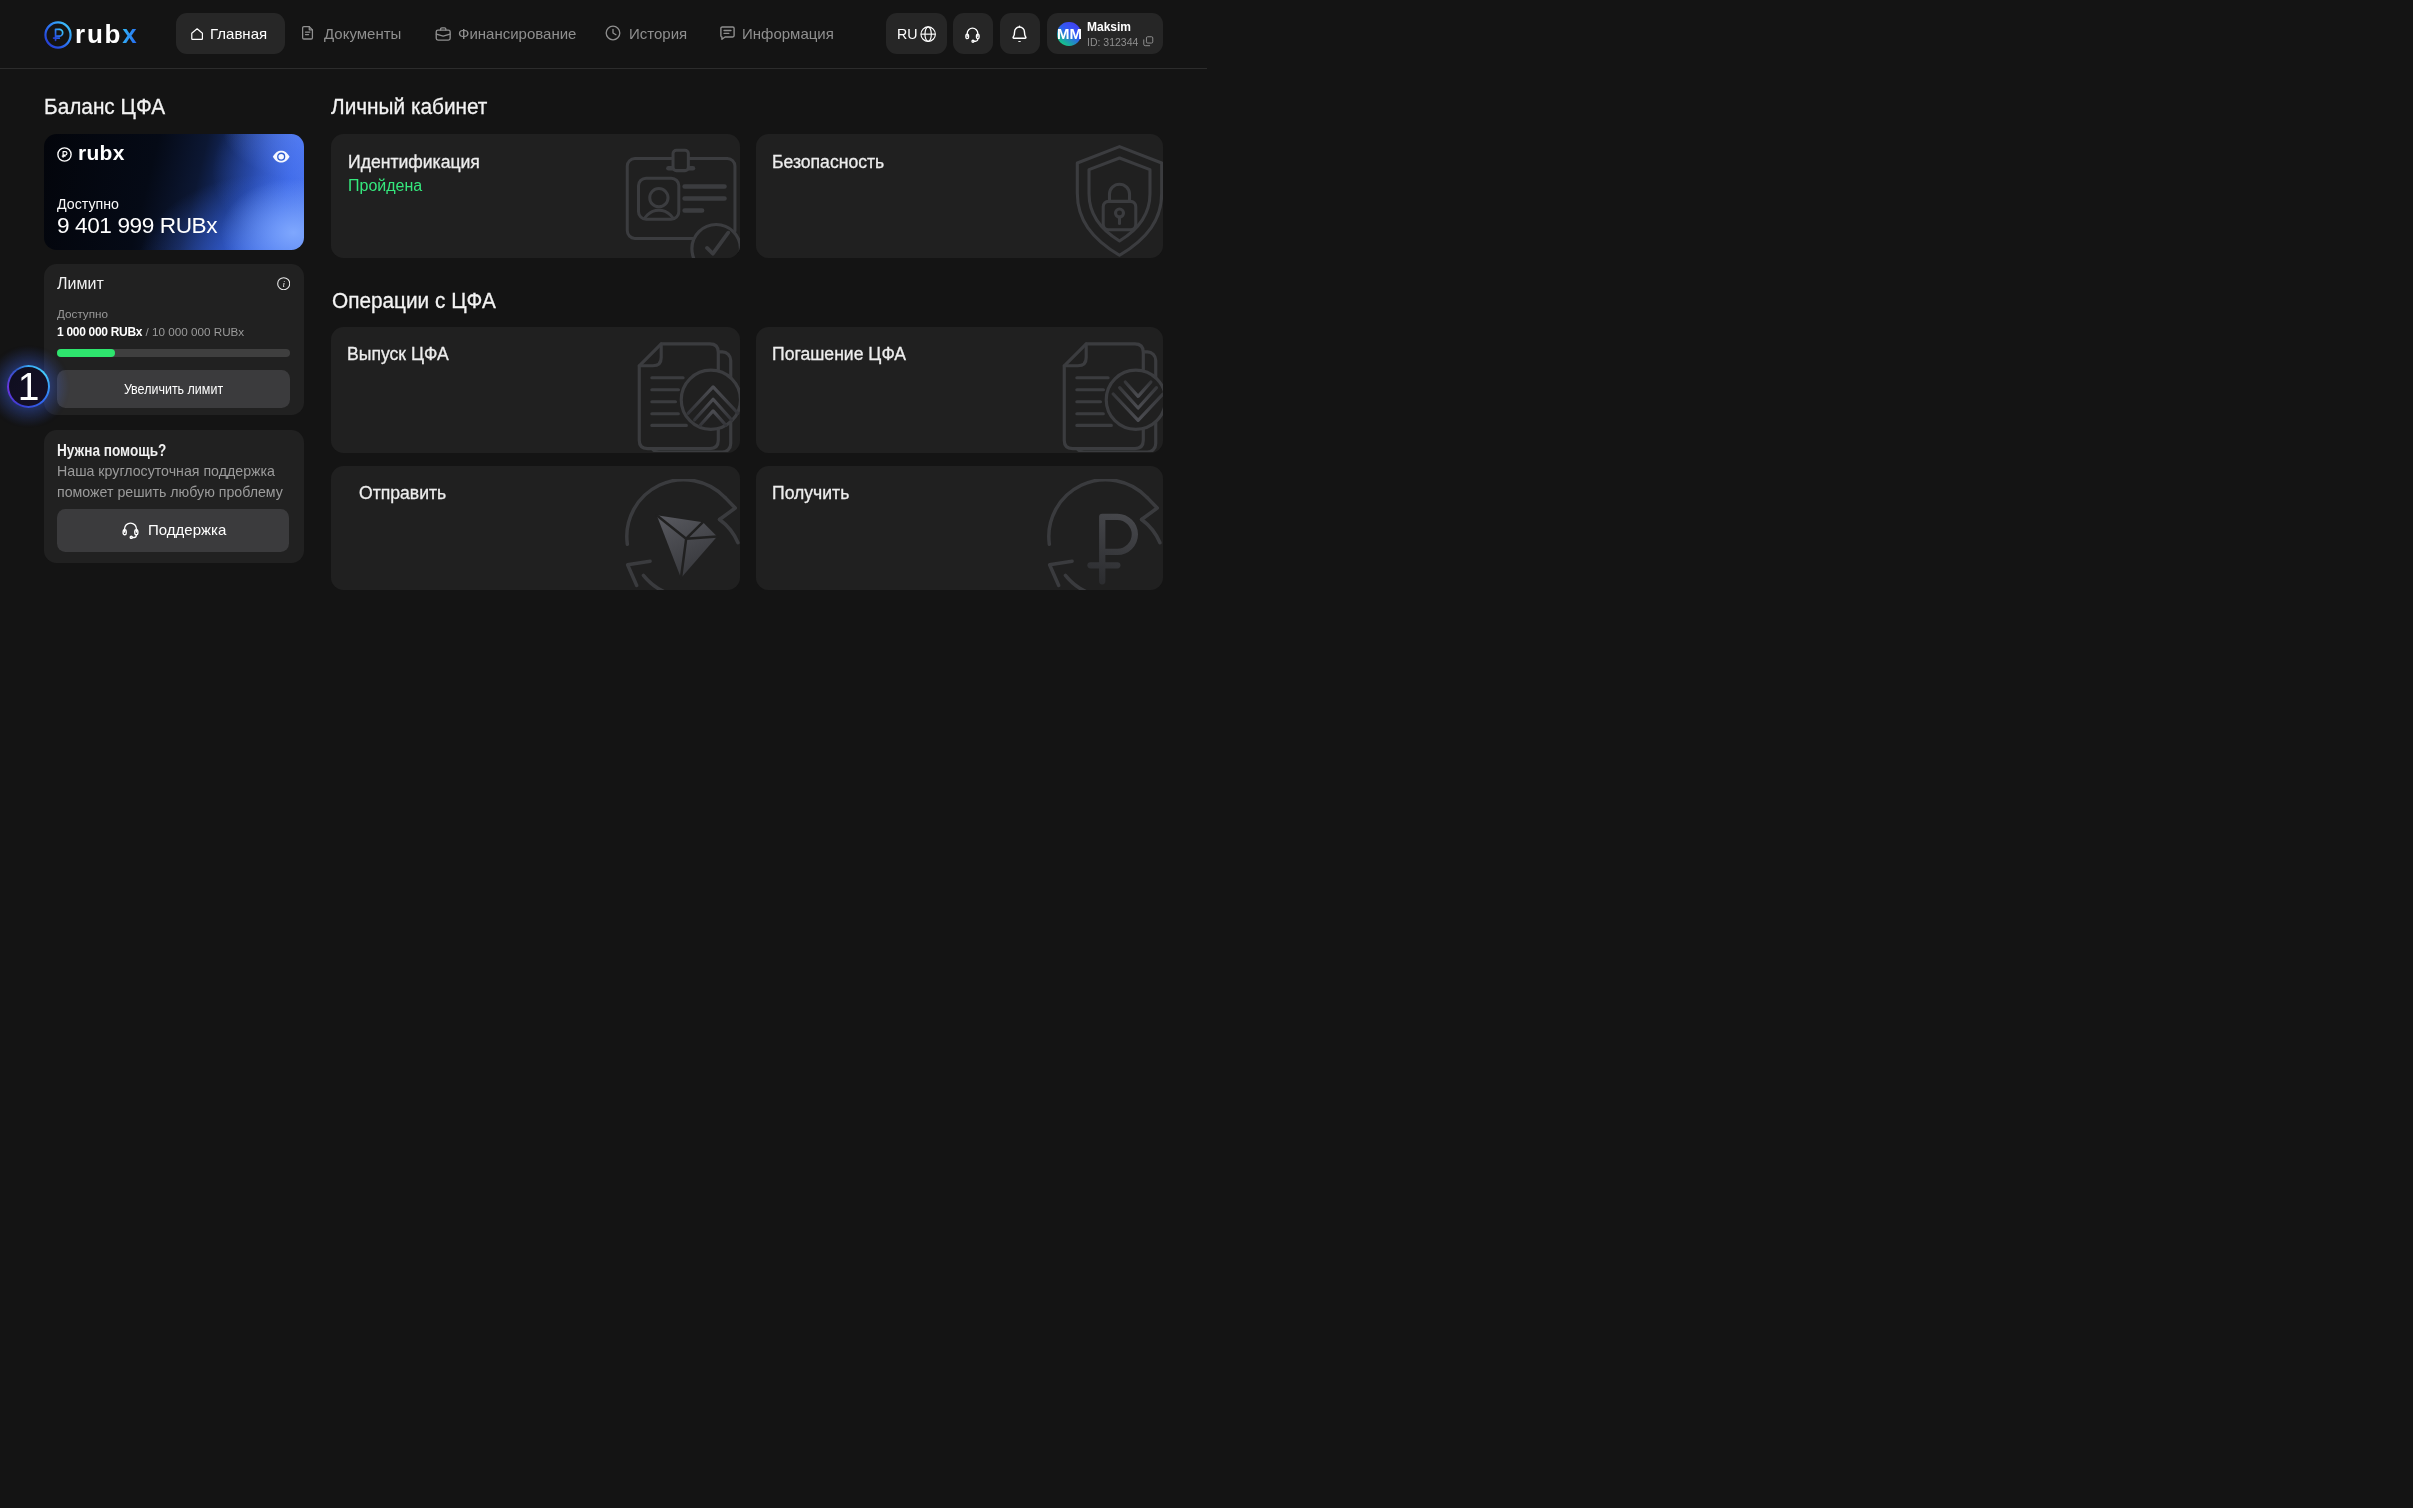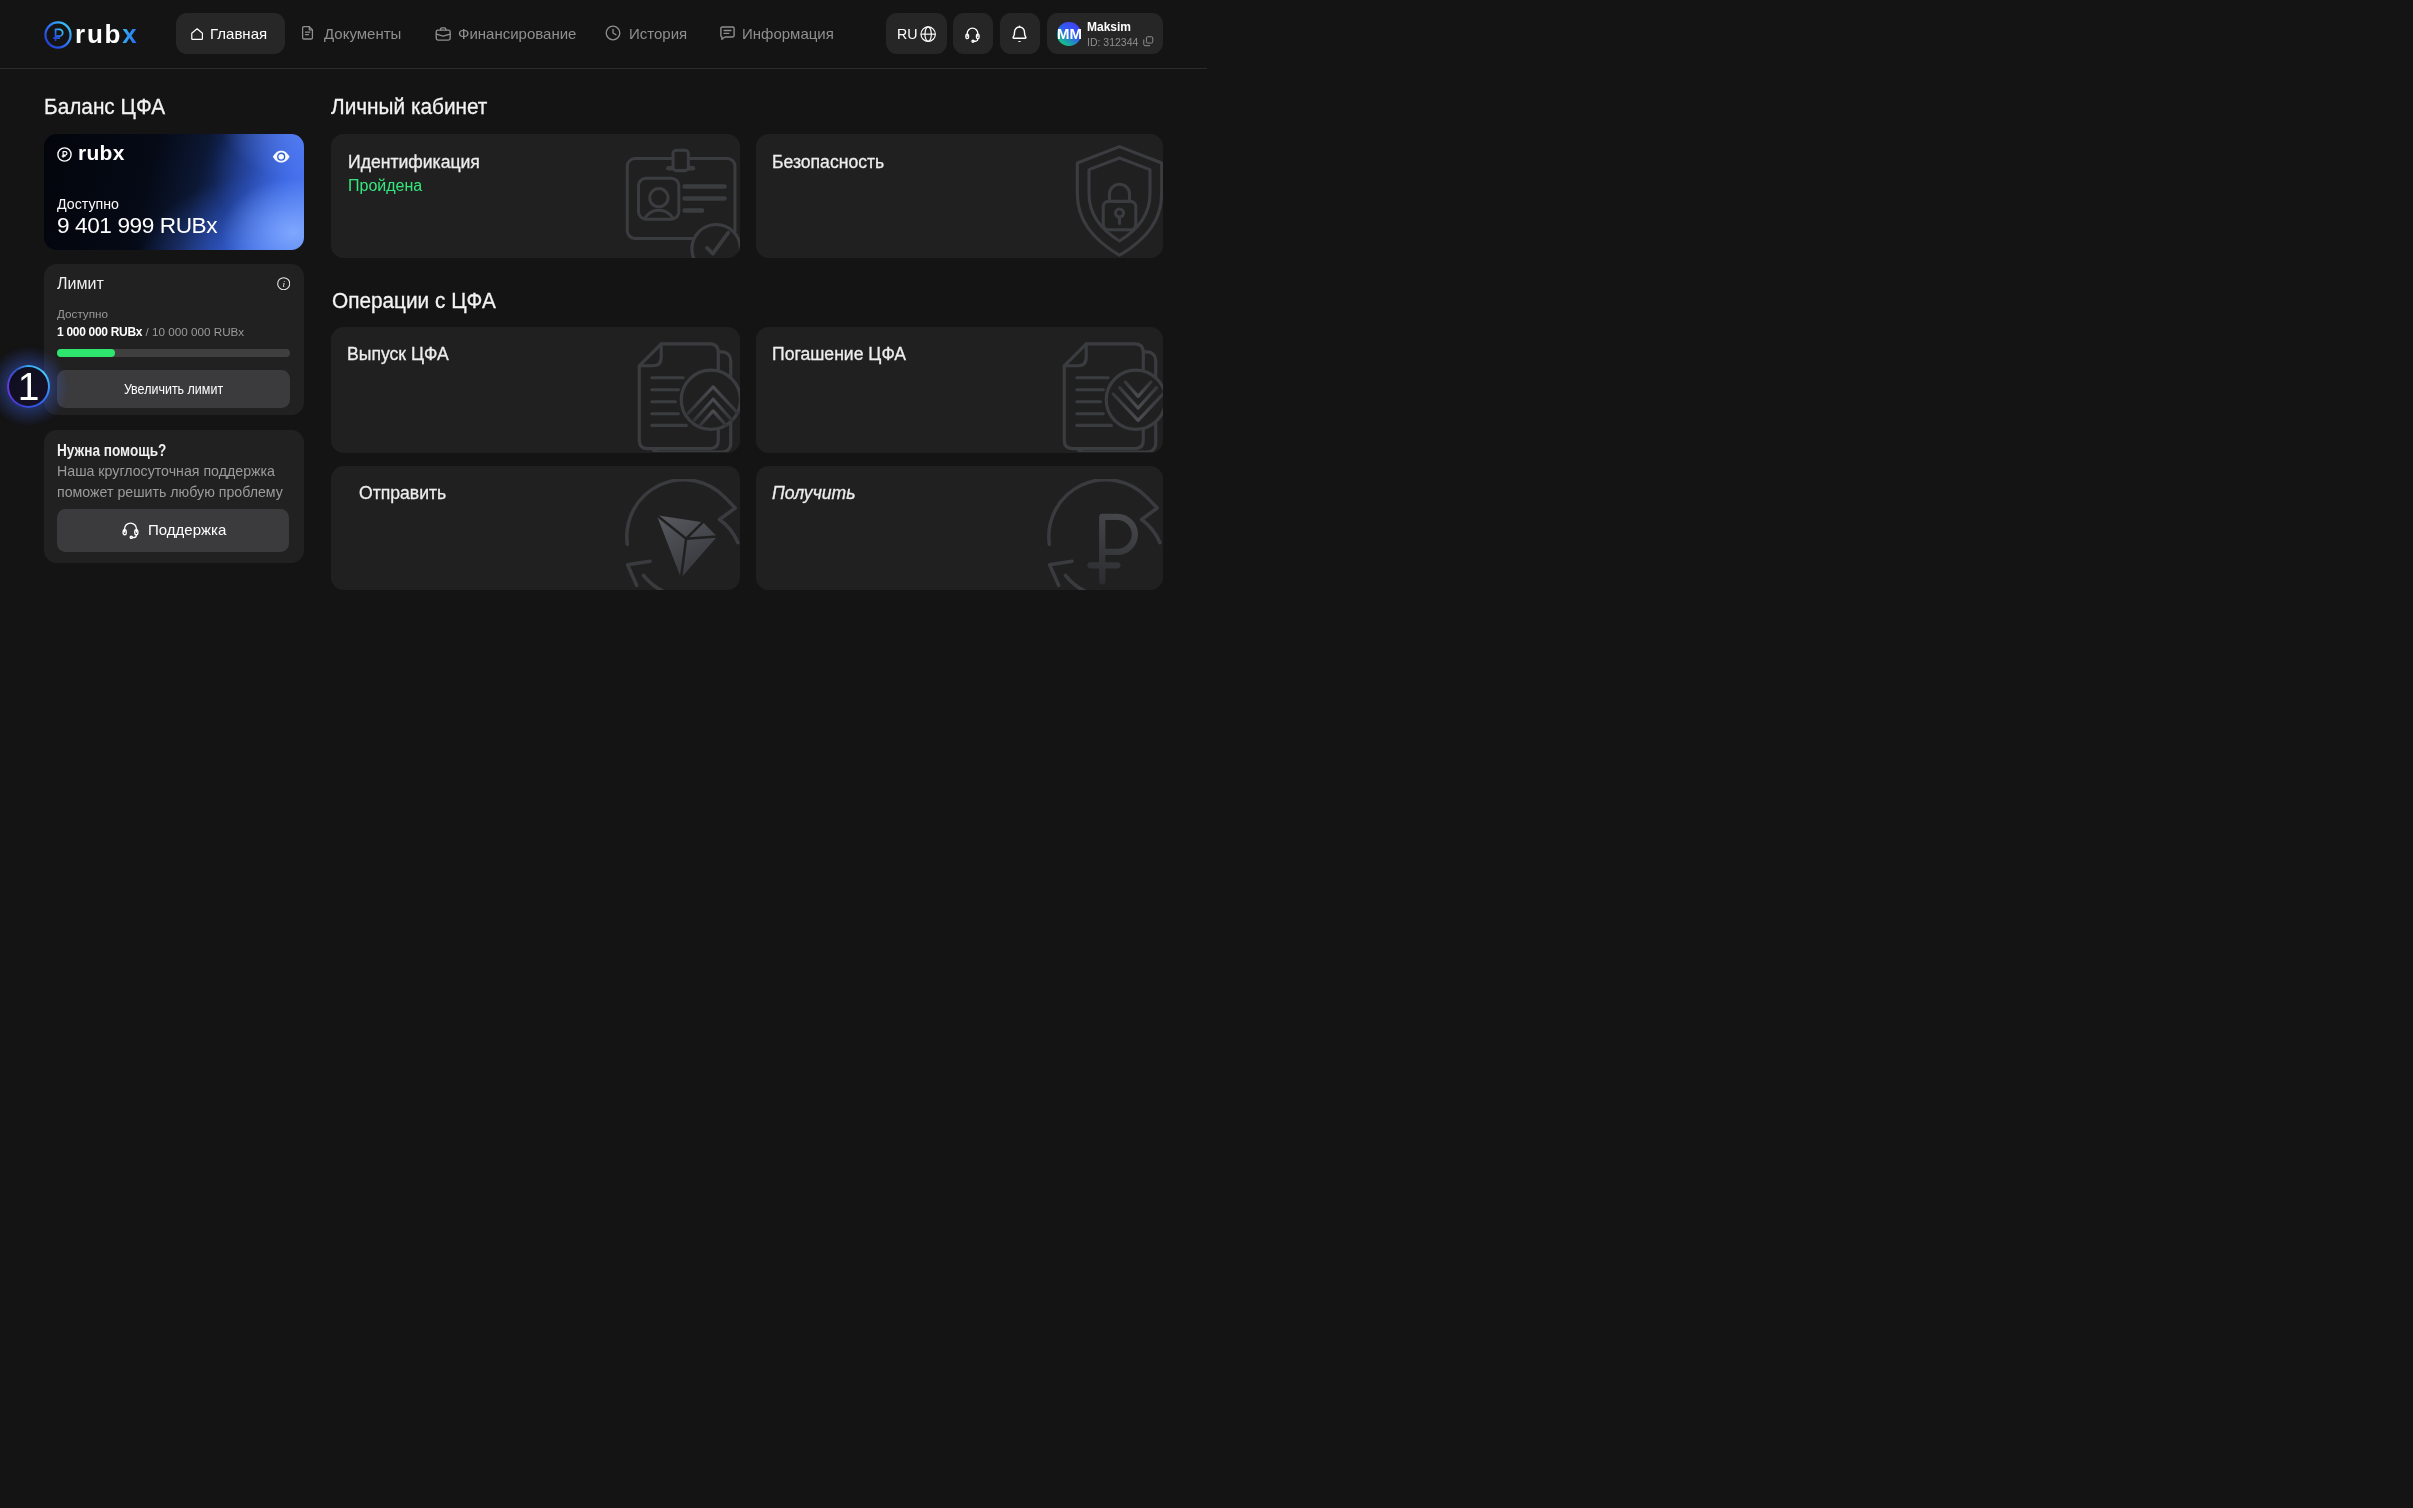--- a/index.html
+++ b/index.html
@@ -276,14 +276,14 @@
     <path d="M119.7 22.1 L131.7 34.5 L113 48.2"></path>
     <path d="M113 48.2 A66 66 0 0 1 135 76"></path>
     <path d="M64.6 139.7 A68 68 0 0 1 22 115"></path>
     <path d="M30 98 L3.1 102.3 L14 127"></path>
     <g stroke="url(#rug)" stroke-width="7.5">
       <path d="M66 122 V45 H84 a21 21 0 0 1 0 42 H66"></path>
       <path d="M52 103 H84"></path>
     </g>
   </svg>
 </div>
-<div class="ttl" style="left:772px;top:485px;font-style:italic;">Получить</div>
+<div class="ttl" style="left:772px;top:485px;">Получить</div>
 
 
 </body></html>

